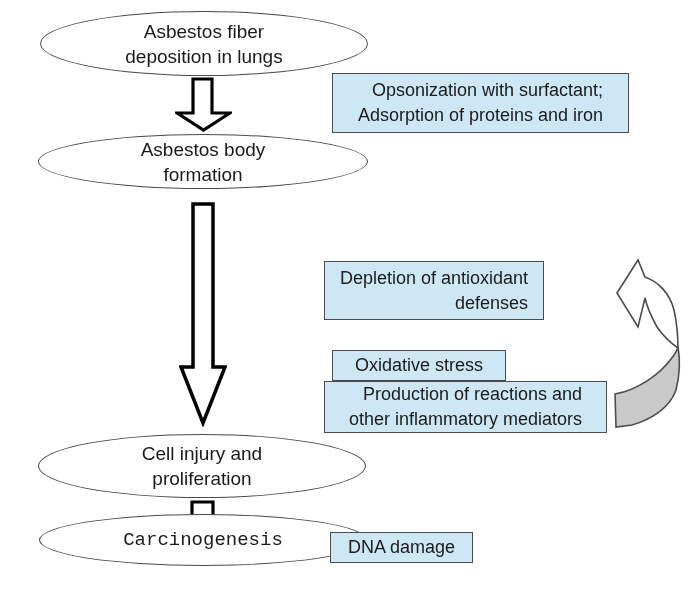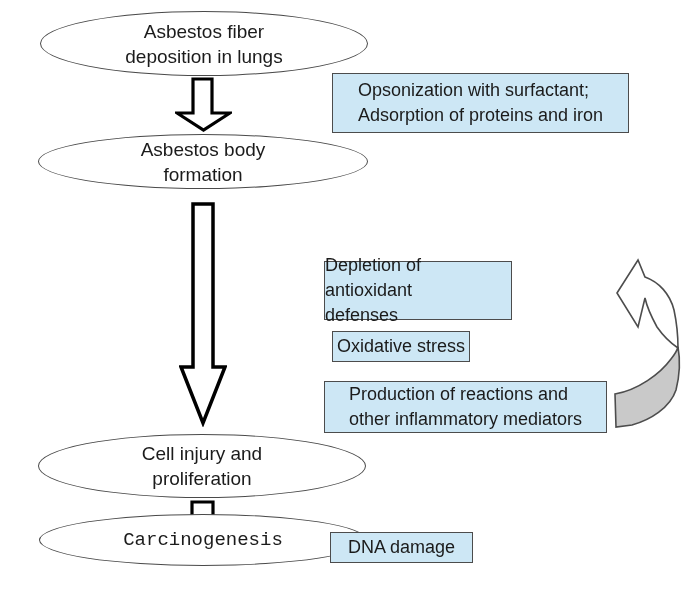--- a/index.html
+++ b/index.html
@@ -32,41 +32,41 @@
     white-space: pre-line;
   }
   .bluebox {
     position: absolute;
     box-sizing: border-box;
     background: #cde7f5;
     border: 1.5px solid #4c4c4c;
     display: flex;
     align-items: center;
     justify-content: center;
-    text-align: left;
+    text-align: right;
     font-size: 18px;
     line-height: 25px;
     white-space: pre-line;
   }
   .arrow-svg {
     position: absolute;
     display: block;
   }
 
   
   #ellipse-deposition   { left: 40px;  top: 11px;  width: 328px; height: 65px; }
   #ellipse-body         { left: 38px;  top: 134px; width: 330px; height: 55px; justify-content: center; }
   #ellipse-cell-injury  { left: 38px;  top: 434px; width: 328px; height: 64px; }
   #ellipse-carcino      { left: 39px;  top: 514px; width: 328px; height: 52px; font-family: Liberation Mono, monospace; }
 
   
   #box-opsonization { left: 332px; top: 73px;  width: 297px; height: 60px; }
   #box-iron         { left: 328px; top: 196px; width: 276px; height: 55px; }
-  #box-depletion    { left: 324px; top: 261px; width: 188px; height: 59px; }
-  #box-oxidative    { left: 332px; top: 331px; width: 138px; height: 31px; }
+  #box-depletion    { left: 324px; top: 261px; width: 220px; height: 59px; }
+  #box-oxidative    { left: 332px; top: 350px; width: 174px; height: 31px; }
   #box-cytokines    { left: 324px; top: 381px; width: 283px; height: 52px; }
   #box-dna          { left: 330px; top: 497px; width: 143px; height: 31px; margin-top: 35px; }
 
   
   #arrow-1     { left: 175px; top: 77px;  }
   #arrow-long  { left: 179px; top: 201px; }
   #arrow-2     { left: 172px; top: 500px; }
   #arrow-cycle { left: 604px; top: 252px; }
 </style>
 </head>

